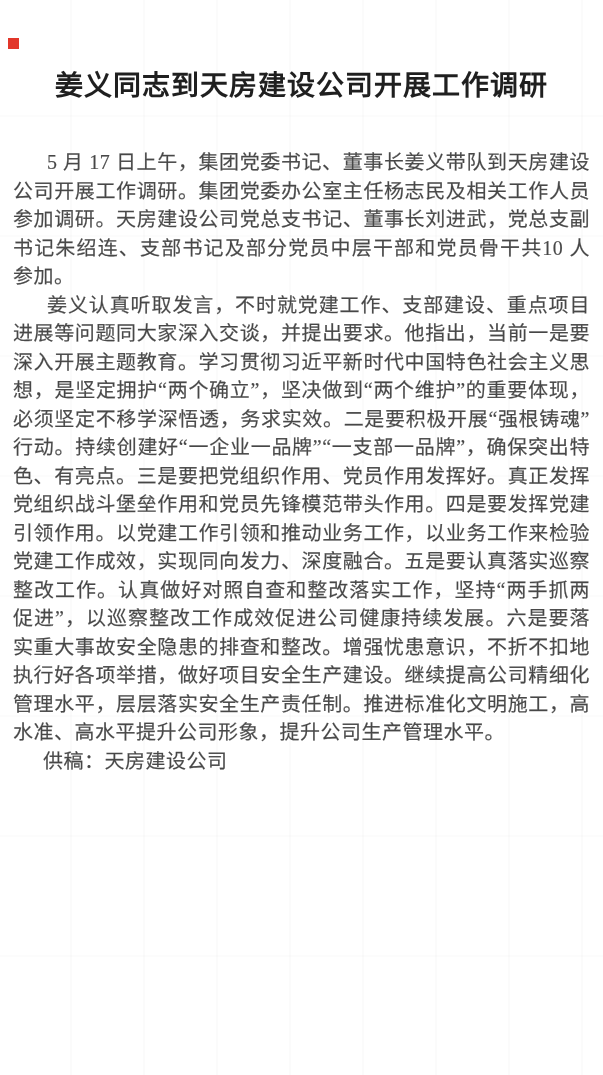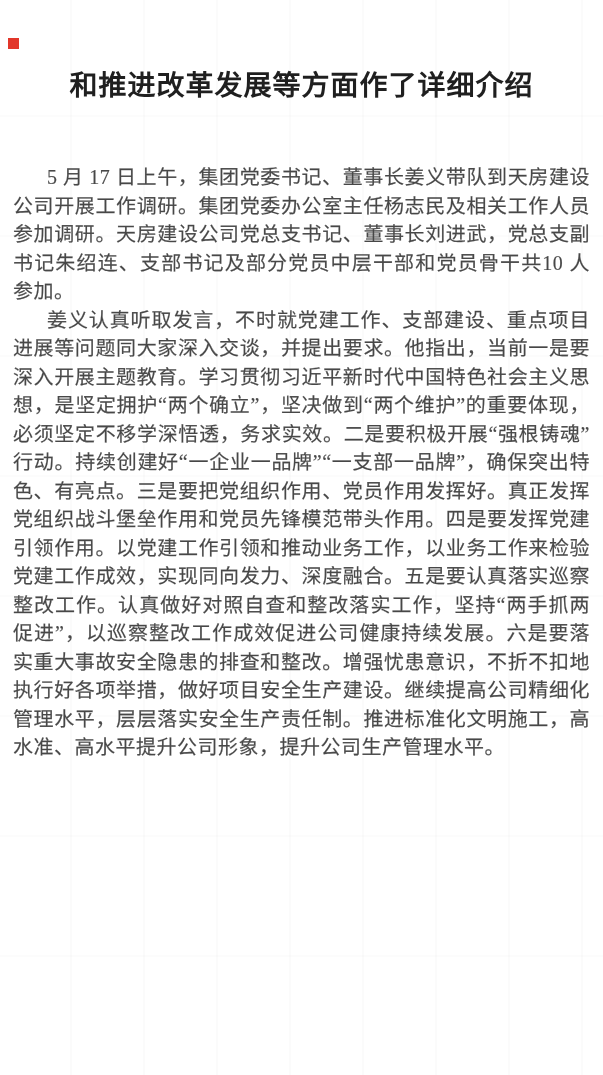--- a/index.html
+++ b/index.html
@@ -39,21 +39,21 @@
     padding-top: 68px;
     text-align: center;
     font-size: 28px;
     line-height: 36px;
     font-weight: bold;
     color: #1f1f1f;
     letter-spacing: 1px;
     font-family: "Liberation Serif", "DejaVu Serif", serif;
   }
   .article-body {
-    margin-top: 59px;
+    margin-top: 44px;
     padding: 0 13px;
     font-size: 20px;
     line-height: 28.5px;
     color: #474747;
     text-align: justify;
     letter-spacing: 0.5px;
   }
   .article-body p {
     margin: 0;
     text-indent: 1.7em;
@@ -65,20 +65,21 @@
     text-indent: 1.5em;
   }
 </style>
 </head>
 <body>
 
 <div class="page">
 
   <div class="red-marker"></div>
 
-  <h1 class="title">和推进改革发展等方面作了详细介绍</h1>
+  <h1 class="title">姜义同志到天房建设公司开展工作调研</h1>
 
   <div class="article-body">
     <p>5 月 17 日上午，集团党委书记、董事长姜义带队到天房建设公司开展工作调研。集团党委办公室主任杨志民及相关工作人员参加调研。天房建设公司党总支书记、董事长刘进武，党总支副书记朱绍连、支部书记及部分党员中层干部和党员骨干共10 人参加。</p>
     <p>姜义认真听取发言，不时就党建工作、支部建设、重点项目进展等问题同大家深入交谈，并提出要求。他指出，当前一是要深入开展主题教育。学习贯彻习近平新时代中国特色社会主义思想，是坚定拥护“两个确立”，坚决做到“两个维护”的重要体现，必须坚定不移学深悟透，务求实效。二是要积极开展“强根铸魂”行动。持续创建好“一企业一品牌”“一支部一品牌”，确保突出特色、有亮点。三是要把党组织作用、党员作用发挥好。真正发挥党组织战斗堡垒作用和党员先锋模范带头作用。四是要发挥党建引领作用。以党建工作引领和推动业务工作，以业务工作来检验党建工作成效，实现同向发力、深度融合。五是要认真落实巡察整改工作。认真做好对照自查和整改落实工作，坚持“两手抓两促进”，以巡察整改工作成效促进公司健康持续发展。六是要落实重大事故安全隐患的排查和整改。增强忧患意识，不折不扣地执行好各项举措，做好项目安全生产建设。继续提高公司精细化管理水平，层层落实安全生产责任制。推进标准化文明施工，高水准、高水平提升公司形象，提升公司生产管理水平。</p>
+    <p class="byline">供稿：天房建设公司</p>
   </div>
 
 </div>
 
 </body></html>

